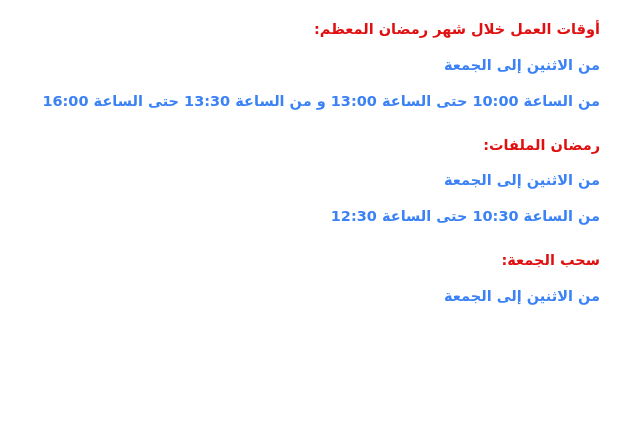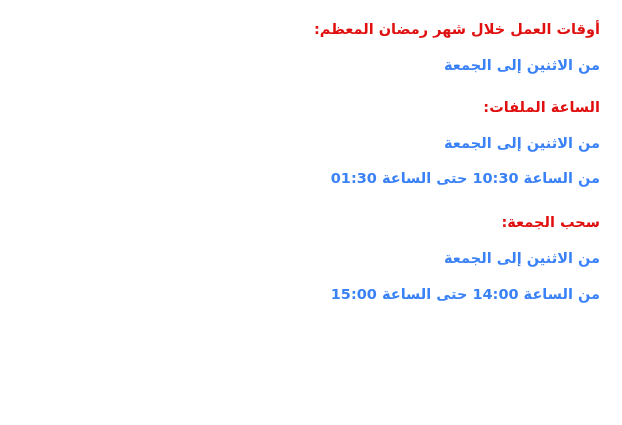--- a/index.html
+++ b/index.html
@@ -48,30 +48,30 @@
 </style>
 </head>
 <body>
 
 <div class="page">
 
   <div class="line heading top">أوقات العمل خلال شهر رمضان المعظم:</div>
 
   <div class="line body-line">من الاثنين إلى الجمعة</div>
 
+  <div class="line body-line tight">من الساعة  10:00  حتى الساعة  13:00  و من الساعة 13:30 حتى الساعة 16:00</div>
 
   <div class="spacer-sm"></div>
 
-  <div class="line heading">الساعة الملفات:</div>
+  <div class="line heading">رمضان الملفات:</div>
 
   <div class="line body-line">من الاثنين إلى الجمعة</div>
 
-  <div class="line body-line tight">من الساعة  10:30  حتى الساعة  01:30</div>
+  <div class="line body-line tight">من الساعة  10:30  حتى الساعة  12:30</div>
 
   <div class="spacer-sm"></div>
 
   <div class="line heading">سحب الجمعة:</div>
 
   <div class="line body-line">من الاثنين إلى الجمعة</div>
 
-  <div class="line body-line">من الساعة  14:00  حتى الساعة  15:00</div>
 
 </div>
 
 </body></html>

